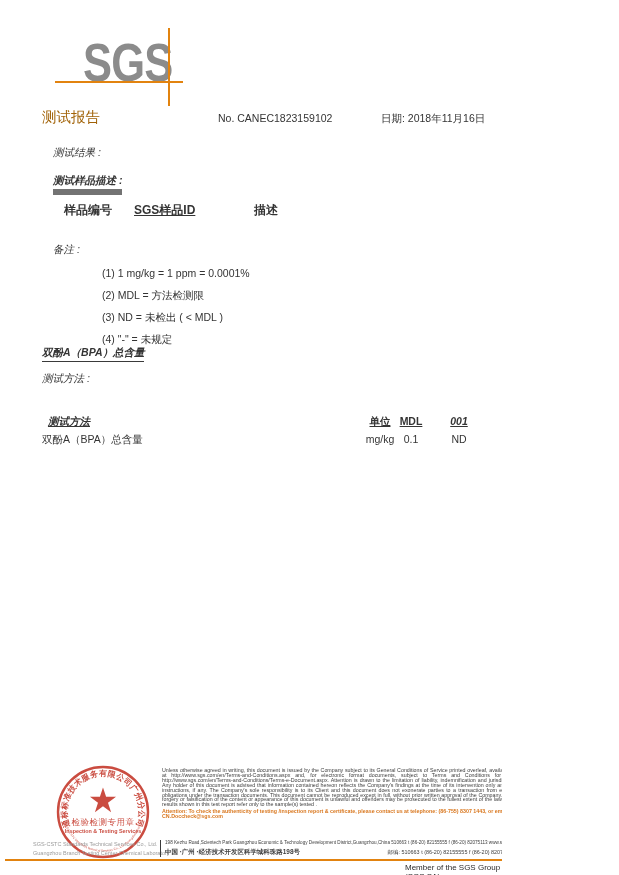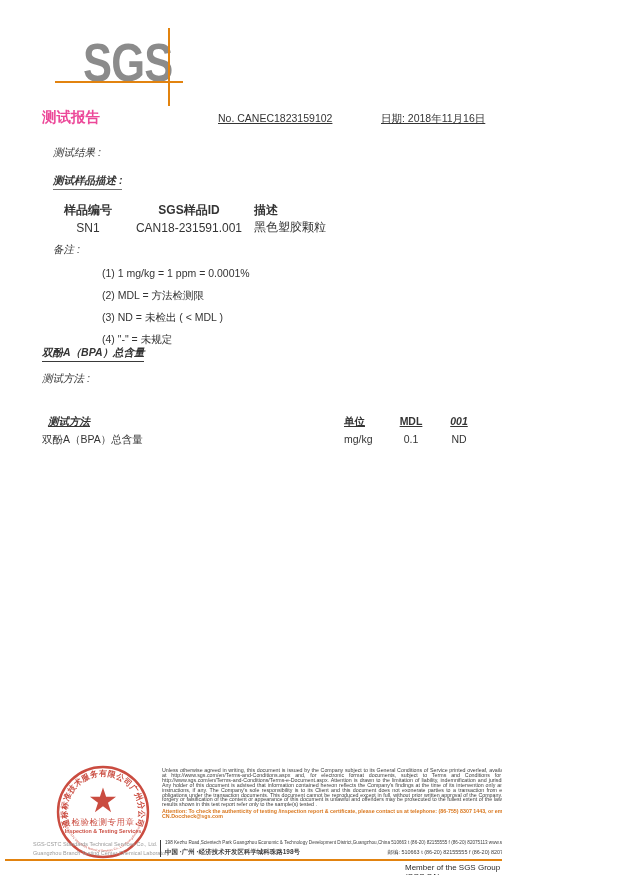--- a/index.html
+++ b/index.html
@@ -6,44 +6,44 @@
   .page{
     position:relative;width:502px;height:875px;background:#ffffff;overflow:hidden;
     font-family:"Liberation Sans","DejaVu Sans",sans-serif;color:#343434;
   }
   
   .logo{position:absolute;left:83px;top:36px;font-size:53px;font-weight:bold;color:#8b8b8b;
         letter-spacing:-1px;line-height:1;transform:scaleX(.82);transform-origin:left top;}
   .logo-hline{position:absolute;left:55px;top:81px;width:128px;height:2px;background:#e2830f;}
   .logo-vline{position:absolute;left:168px;top:28px;width:2px;height:78px;background:#e2830f;}
   
-  .doc-title{position:absolute;left:42px;top:108px;font-size:14.5px;font-weight:bold;color:#ec4899;}
-  .hmeta{position:absolute;top:112px;font-size:10.5px;text-decoration:underline;}
+  .doc-title{position:absolute;left:42px;top:108px;font-size:14.5px;font-weight:normal;color:#a16207;}
+  .hmeta{position:absolute;top:112px;font-size:10.5px;}
   .report-no{left:218px;} .report-date{left:381px;} .report-page{left:509px;margin-top:14px;}
   
   .lbl{position:absolute;font-size:10.5px;font-style:italic;}
   .results-label{left:53px;top:146px;}
-  .sample-desc-label{left:53px;top:174px;font-weight:bold;border-bottom:1px solid #737373;padding-bottom:1px;}
+  .sample-desc-label{left:53px;top:174px;font-weight:bold;border-bottom:6px solid #737373;padding-bottom:1px;}
   .sample-table{position:absolute;left:42px;top:202px;font-size:12px;}
   .st-row{display:flex;height:17px;align-items:center;}
   .st-h{font-weight:bold;}
   .st-c1{width:92px;text-align:center;}
-  .st-c2{width:110px;text-align:center;}
+  .st-c2{width:110px;text-decoration:underline;}
   .st-c3{width:190px;padding-left:10px;}
   .notes-label{left:53px;top:243px;}
   .notes{position:absolute;left:102px;top:262px;font-size:10.5px;}
   .note-item{height:22px;line-height:22px;}
   .bpa-title{left:42px;top:346px;font-weight:bold;border-bottom:1px solid #3a3a3a;padding-bottom:1px;}
   .method-label{left:42px;top:372px;}
   .method-text{position:absolute;left:113px;top:372px;width:434px;font-size:10.5px;line-height:20px;}
   
   .rt{position:absolute;font-size:10.5px;}
   .rt-hdr span{text-decoration:underline;}
   .rt-item-h{left:48px;top:415px;font-weight:bold;}
-  .rt-unit{left:344px;width:56px;text-align:left;}
+  .rt-unit{left:352px;width:56px;text-align:center;}
   .rt-mdl{left:392px;width:38px;text-align:center;}
   .rt-001{left:438px;width:42px;text-align:center;}
   .row1{top:415px;font-weight:bold;}
   .row2{top:433px;font-weight:normal;}
   .rt-item-v{left:42px;top:433px;}
   .ital{font-style:italic;}
   
   .stamp{position:absolute;left:47px;top:762px;opacity:.9;}
   .company-lines{position:absolute;left:33px;top:840px;font-size:5.5px;line-height:8.5px;
                  color:#9b9b9b;white-space:nowrap;}
@@ -77,25 +77,20 @@
   <div class="hmeta report-page">第2页,共3页</div>
 
   <div class="lbl results-label">测试结果 :</div>
   <div class="lbl sample-desc-label">测试样品描述 :</div>
 
   <div class="sample-table">
     <div class="st-row st-h">
       <div class="st-c1">样品编号</div>
       <div class="st-c2">SGS样品ID</div>
       <div class="st-c3">描述</div>
-    </div>
-    <div class="st-row">
-      <div class="st-c1">SN1</div>
-      <div class="st-c2">CAN18-231591.001</div>
-      <div class="st-c3">黑色塑胶颗粒</div>
     </div>
   </div>
 
   <div class="lbl notes-label">备注 :</div>
   <div class="notes">
     <div class="note-item">(1) 1 mg/kg = 1 ppm = 0.0001%</div>
     <div class="note-item">(2) MDL = 方法检测限</div>
     <div class="note-item">(3) ND = 未检出 ( &lt; MDL )</div>
     <div class="note-item">(4) "-" = 未规定</div>
   </div>

